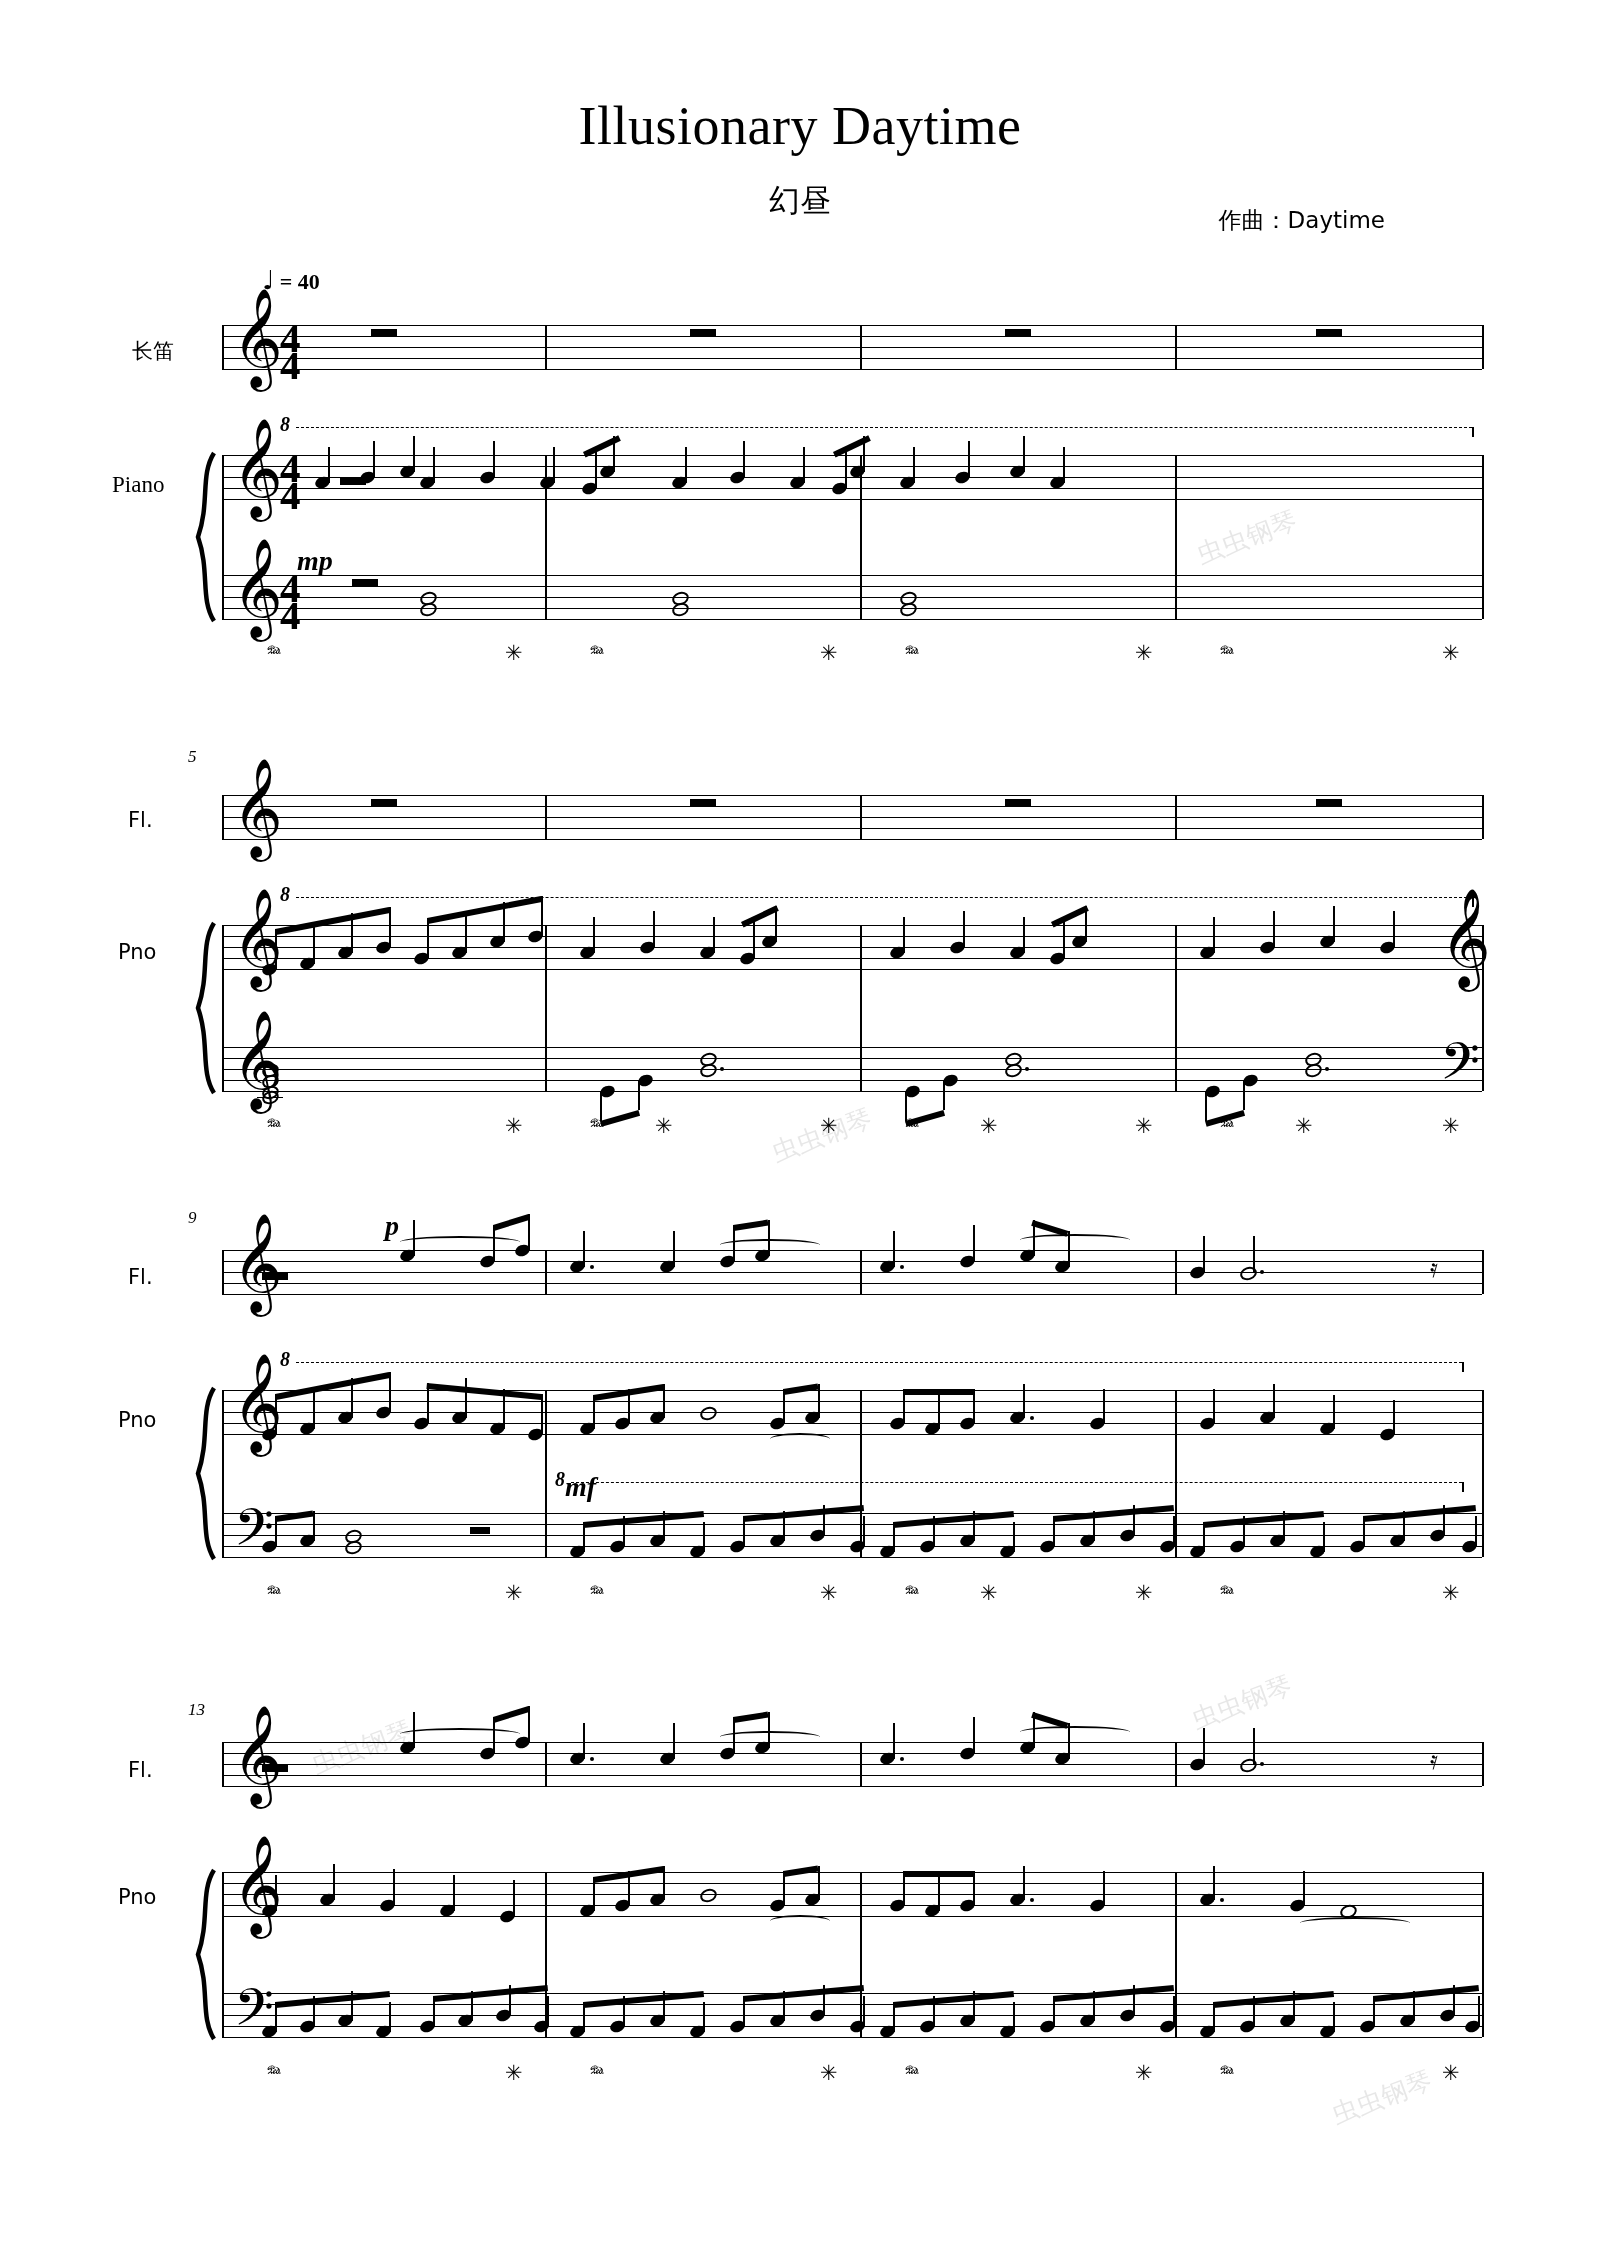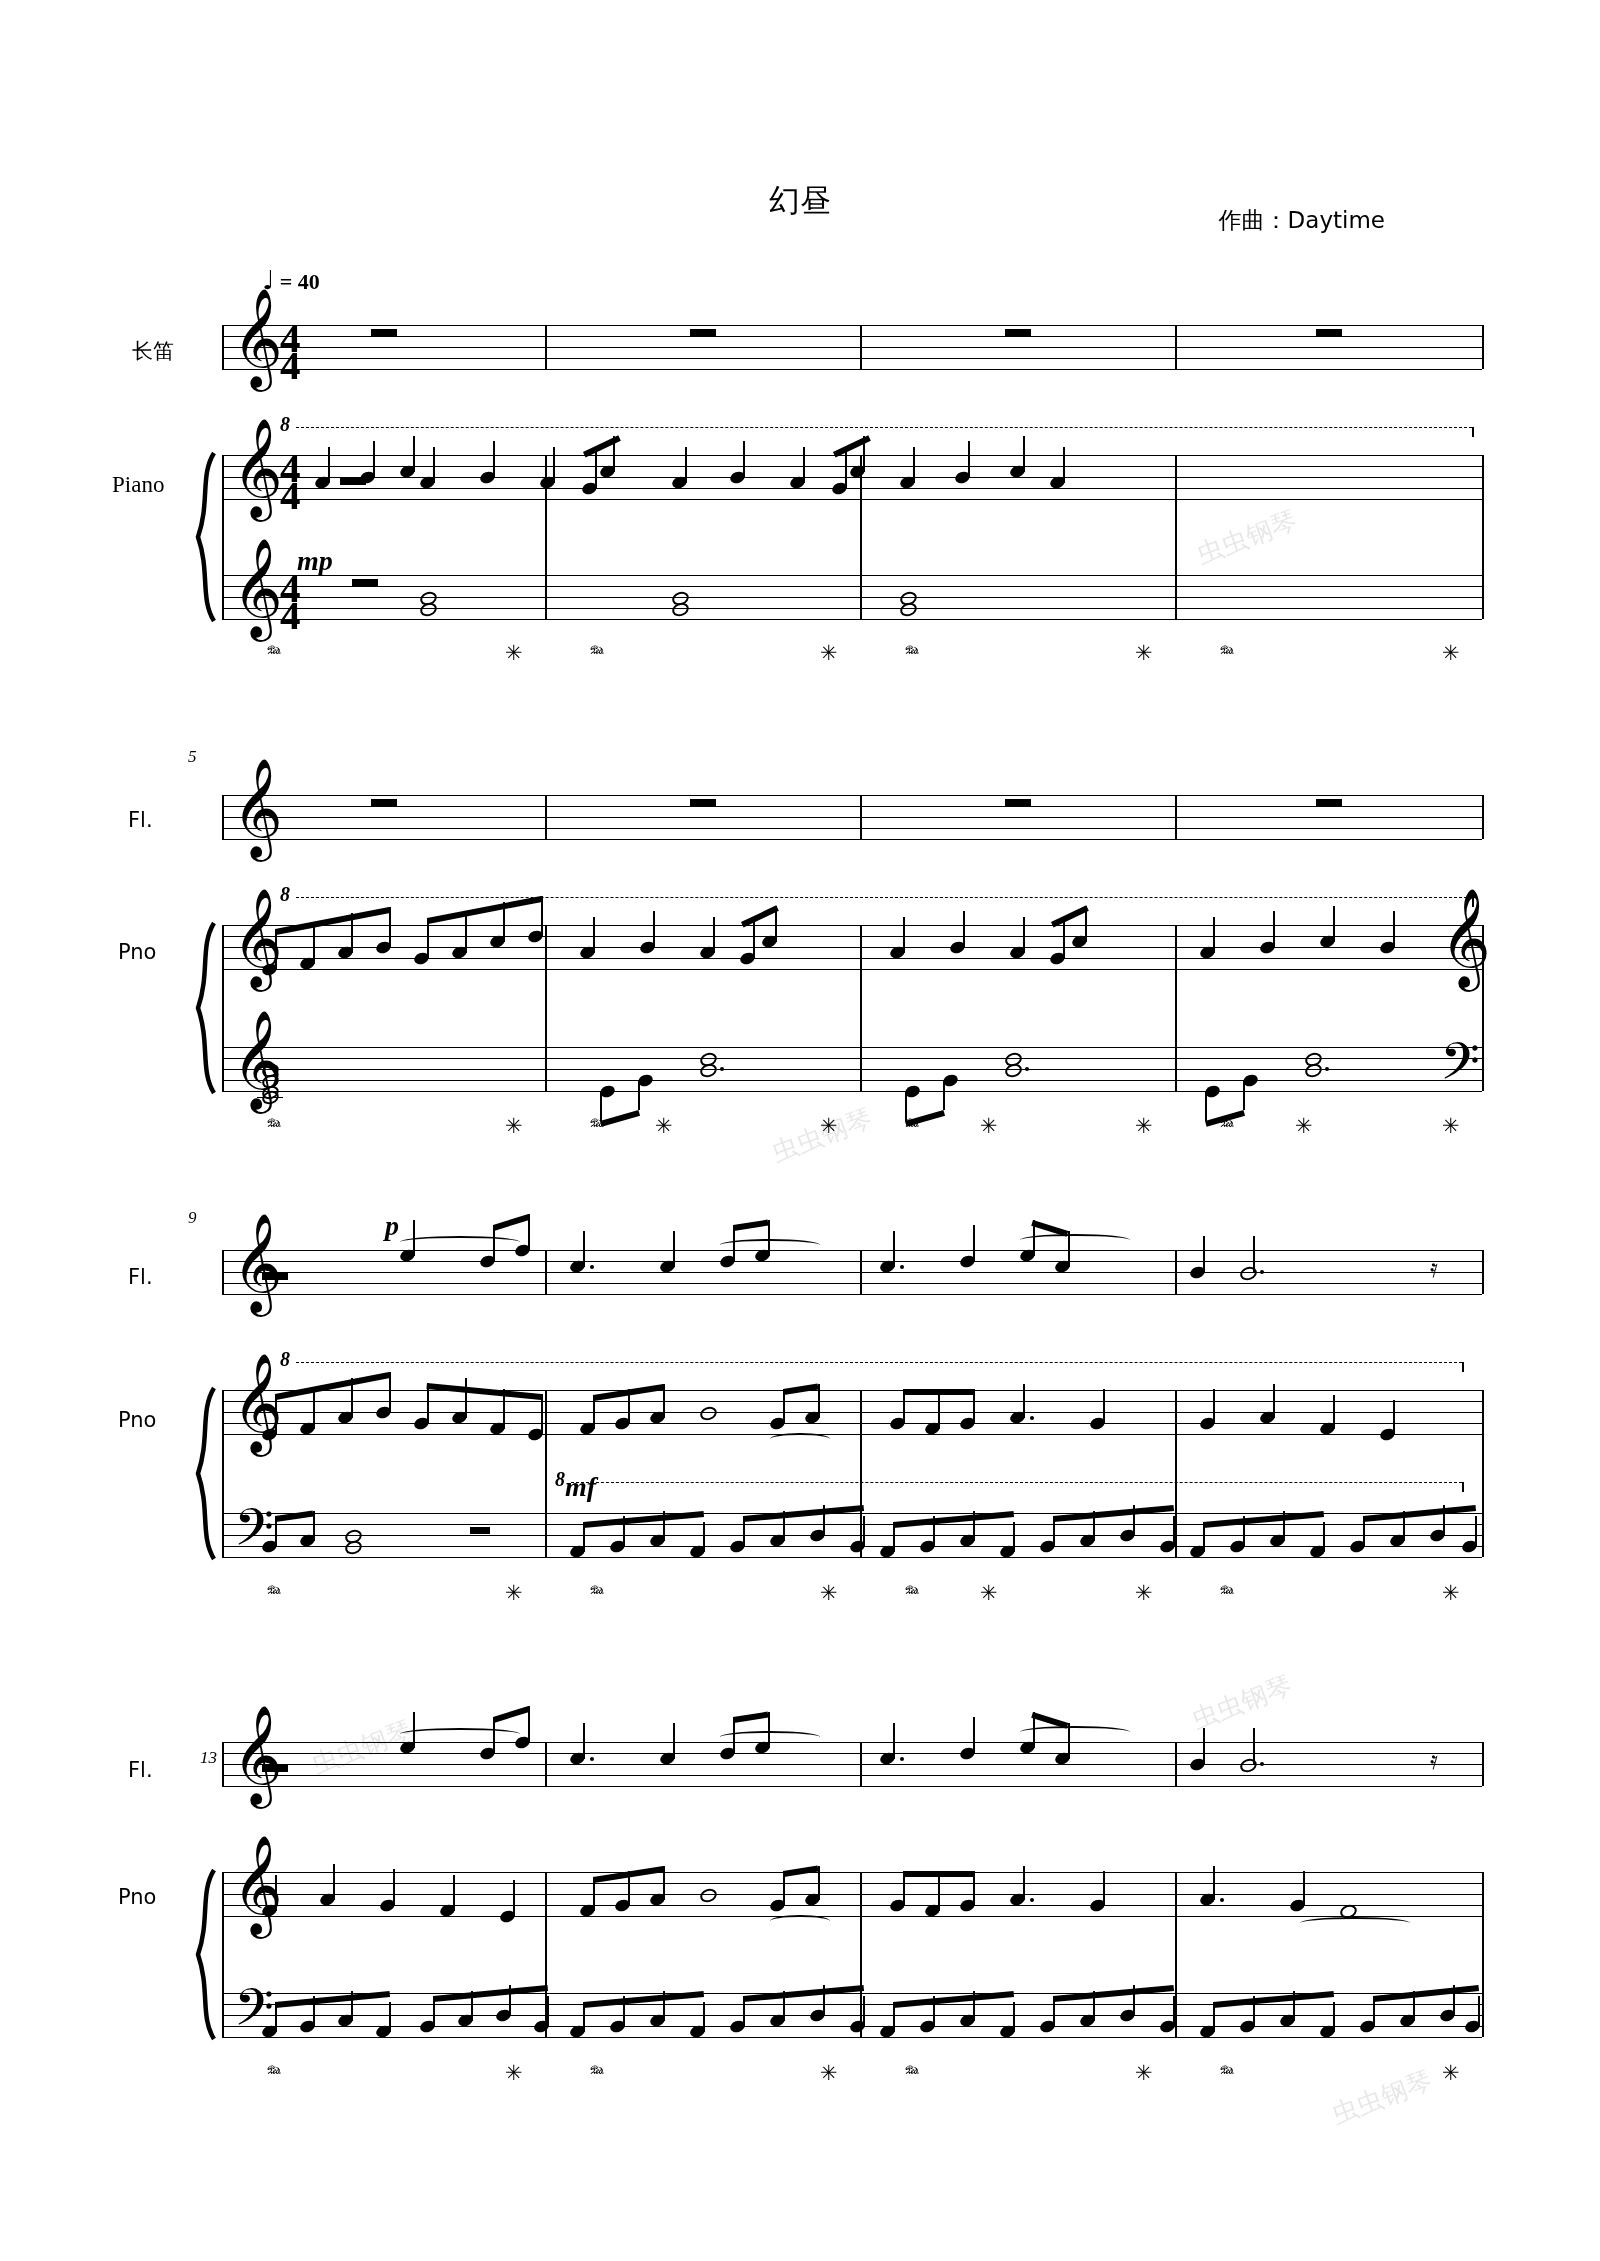--- a/index.html
+++ b/index.html
@@ -43,20 +43,21 @@
   .tie{position:absolute;border-top:2px solid #000;border-radius:50%;height:10px;}
   .ledger{position:absolute;height:1.6px;background:#000;}
 
   .wm{position:absolute;color:rgba(120,120,120,.18);font-size:26px;font-family:"DejaVu Sans",sans-serif;transform:rotate(-20deg);pointer-events:none;}
 </style>
 </head>
 <body>
 
 <div class="page">
 
+  <div class="title">Illusionary Daytime</div>
   <div class="subtitle">幻昼</div>
   <div class="composer">作曲：Daytime</div>
 
   <div class="wm" style="left:1195px;top:520px;">虫虫钢琴</div>
   <div class="wm" style="left:770px;top:1118px;">虫虫钢琴</div>
   <div class="wm" style="left:1190px;top:1685px;">虫虫钢琴</div>
   <div class="wm" style="left:310px;top:1730px;">虫虫钢琴</div>
   <div class="wm" style="left:1330px;top:2080px;">虫虫钢琴</div>
 
   <div class="system" id="sys1"></div>
@@ -70,21 +71,21 @@
   <div class="lbl serif" style="left:112px;top:472px;">Piano</div>
 
   <div class="measnum" style="left:188px;top:747px;">5</div>
   <div class="lbl" style="left:128px;top:808px;">Fl.</div>
   <div class="lbl" style="left:118px;top:940px;">Pno</div>
 
   <div class="measnum" style="left:188px;top:1208px;">9</div>
   <div class="lbl" style="left:128px;top:1265px;">Fl.</div>
   <div class="lbl" style="left:118px;top:1408px;">Pno</div>
 
-  <div class="measnum" style="left:200px;top:1700px;margin-top:48px;">13</div>
+  <div class="measnum" style="left:188px;top:1700px;">13</div>
   <div class="lbl" style="left:128px;top:1758px;">Fl.</div>
   <div class="lbl" style="left:118px;top:1885px;">Pno</div>
 
   <div id="engraving">
       <div class="ln" style="left:222px;top:325px;width:1260px;position:absolute;height:1.4px;background:#000;"></div>
       <div class="ln" style="left:222px;top:336px;width:1260px;position:absolute;height:1.4px;background:#000;"></div>
       <div class="ln" style="left:222px;top:347px;width:1260px;position:absolute;height:1.4px;background:#000;"></div>
       <div class="ln" style="left:222px;top:358px;width:1260px;position:absolute;height:1.4px;background:#000;"></div>
       <div class="ln" style="left:222px;top:369px;width:1260px;position:absolute;height:1.4px;background:#000;"></div>
       <div class="ln" style="left:222px;top:455px;width:1260px;position:absolute;height:1.4px;background:#000;"></div>

